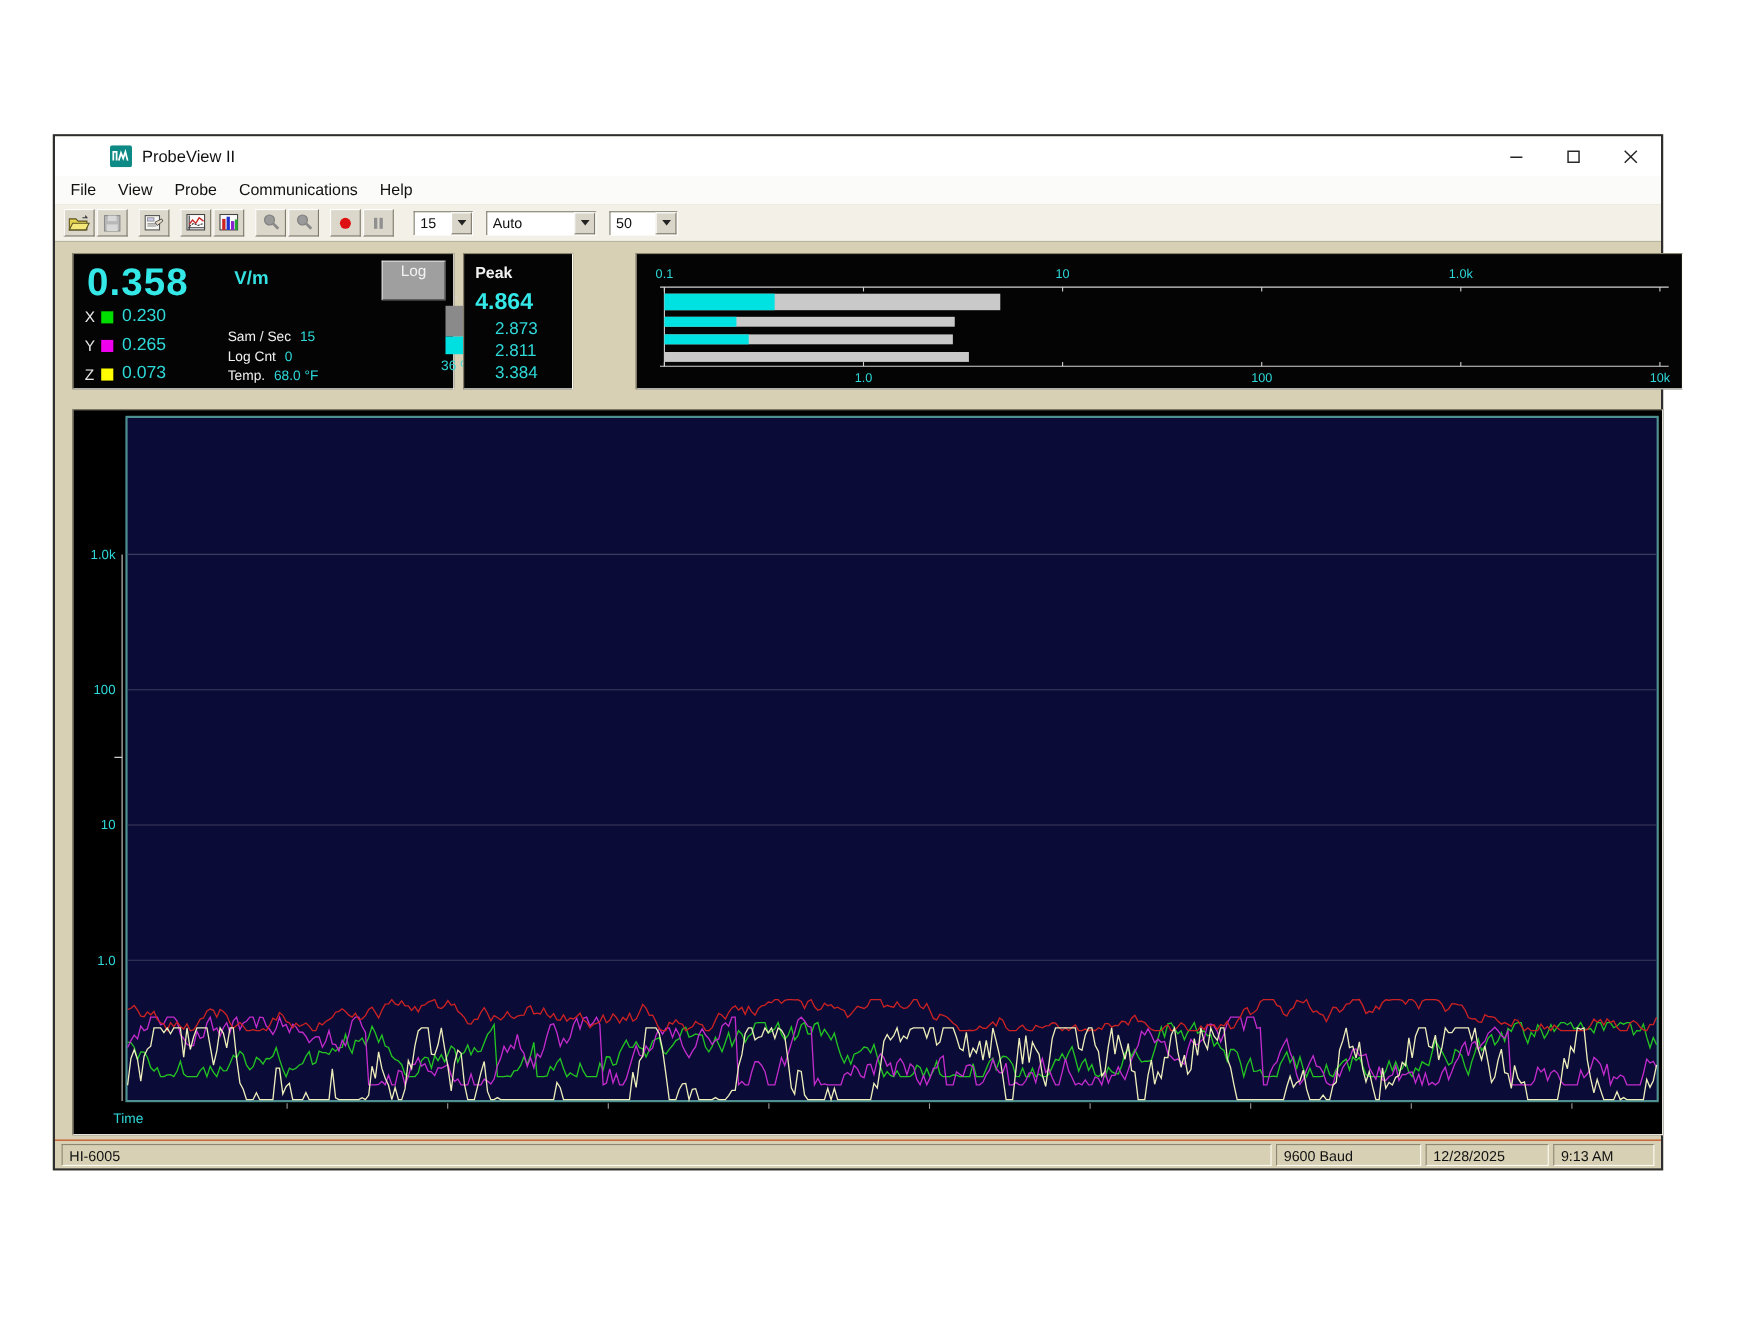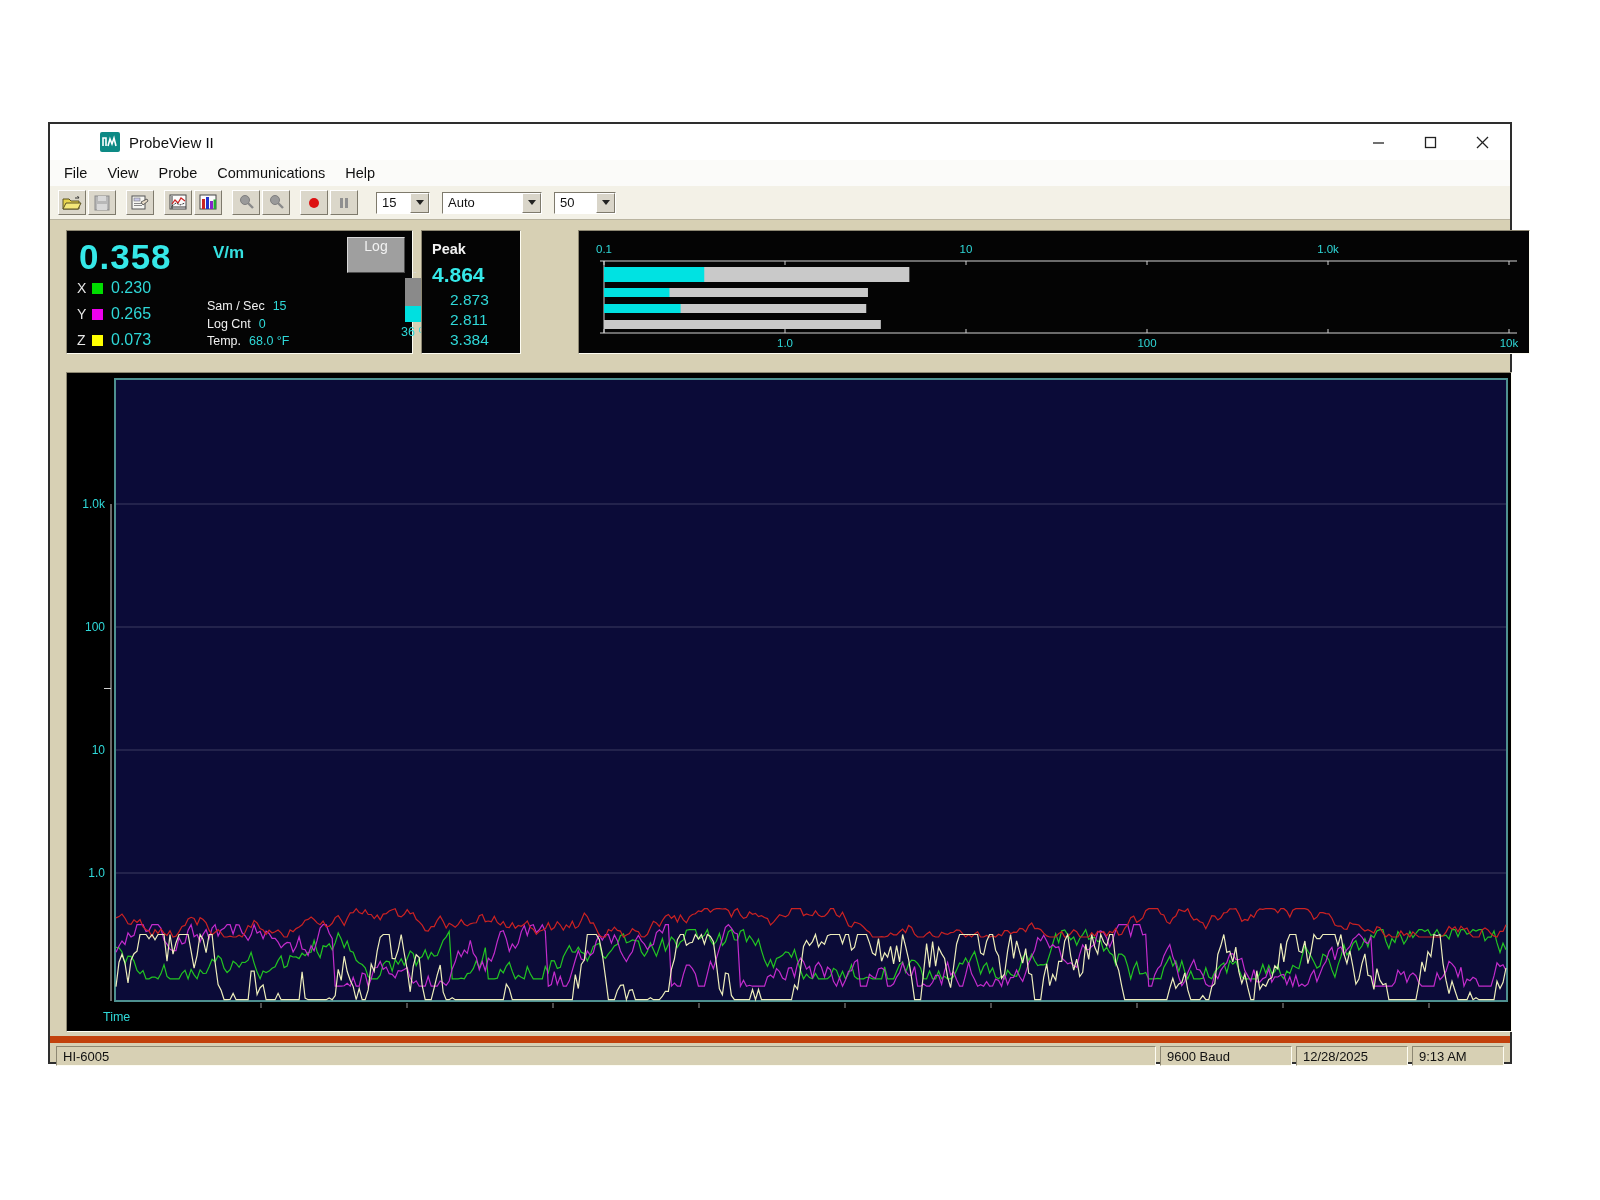--- a/index.html
+++ b/index.html
@@ -67,21 +67,21 @@
   .peak-main  { position:absolute; left:10px; top:32px; color:#35e8e8; font-size:21px; font-weight:bold; }
   .peak-sec   { position:absolute; left:28px; color:#2fd8d8; font-size:15.5px; }
 
   
   .chartwrap { position:absolute; left:16px; top:248px; width:1446px; height:660px; background:#000000;
                border:1px solid; border-color:#8d8772 #fdfcf2 #fdfcf2 #8d8772; }
   .chartwrap svg, .p-bars svg { display:block; }
 
   
   .statusbar { position:absolute; left:0; bottom:0; right:0; height:26px; background:#d7d0b4;
-               border-top:7px solid #c2410c; }
+               border-top:1px solid #c2410c; }
   .scell { position:absolute; top:3px; height:20px; background:#d7d0b4; border:1px solid;
            border-color:#8d8772 #fdfcf2 #fdfcf2 #8d8772; font-size:13px; color:#111;
            padding:2px 0 0 6px; overflow:hidden; white-space:nowrap; }
 </style>
 </head>
 <body>
 
 <div class="canvas">
   <div class="window">
 

